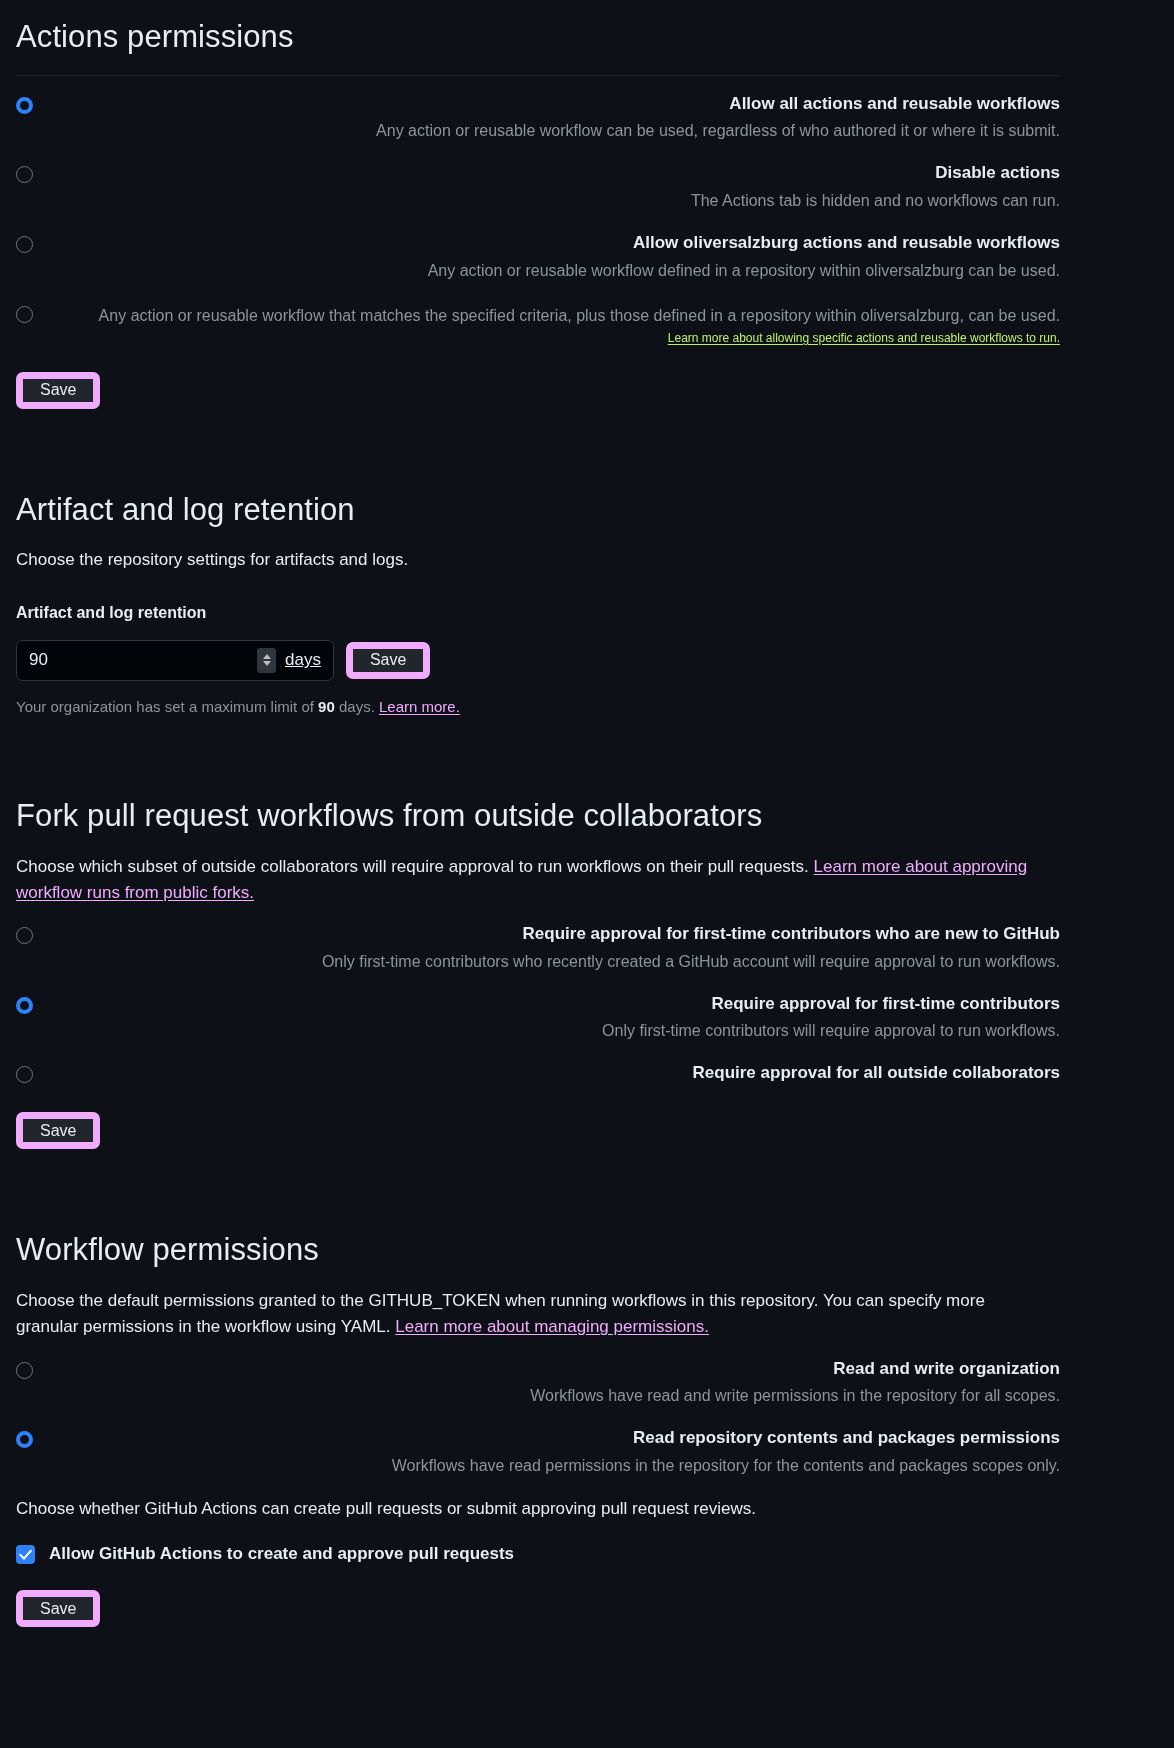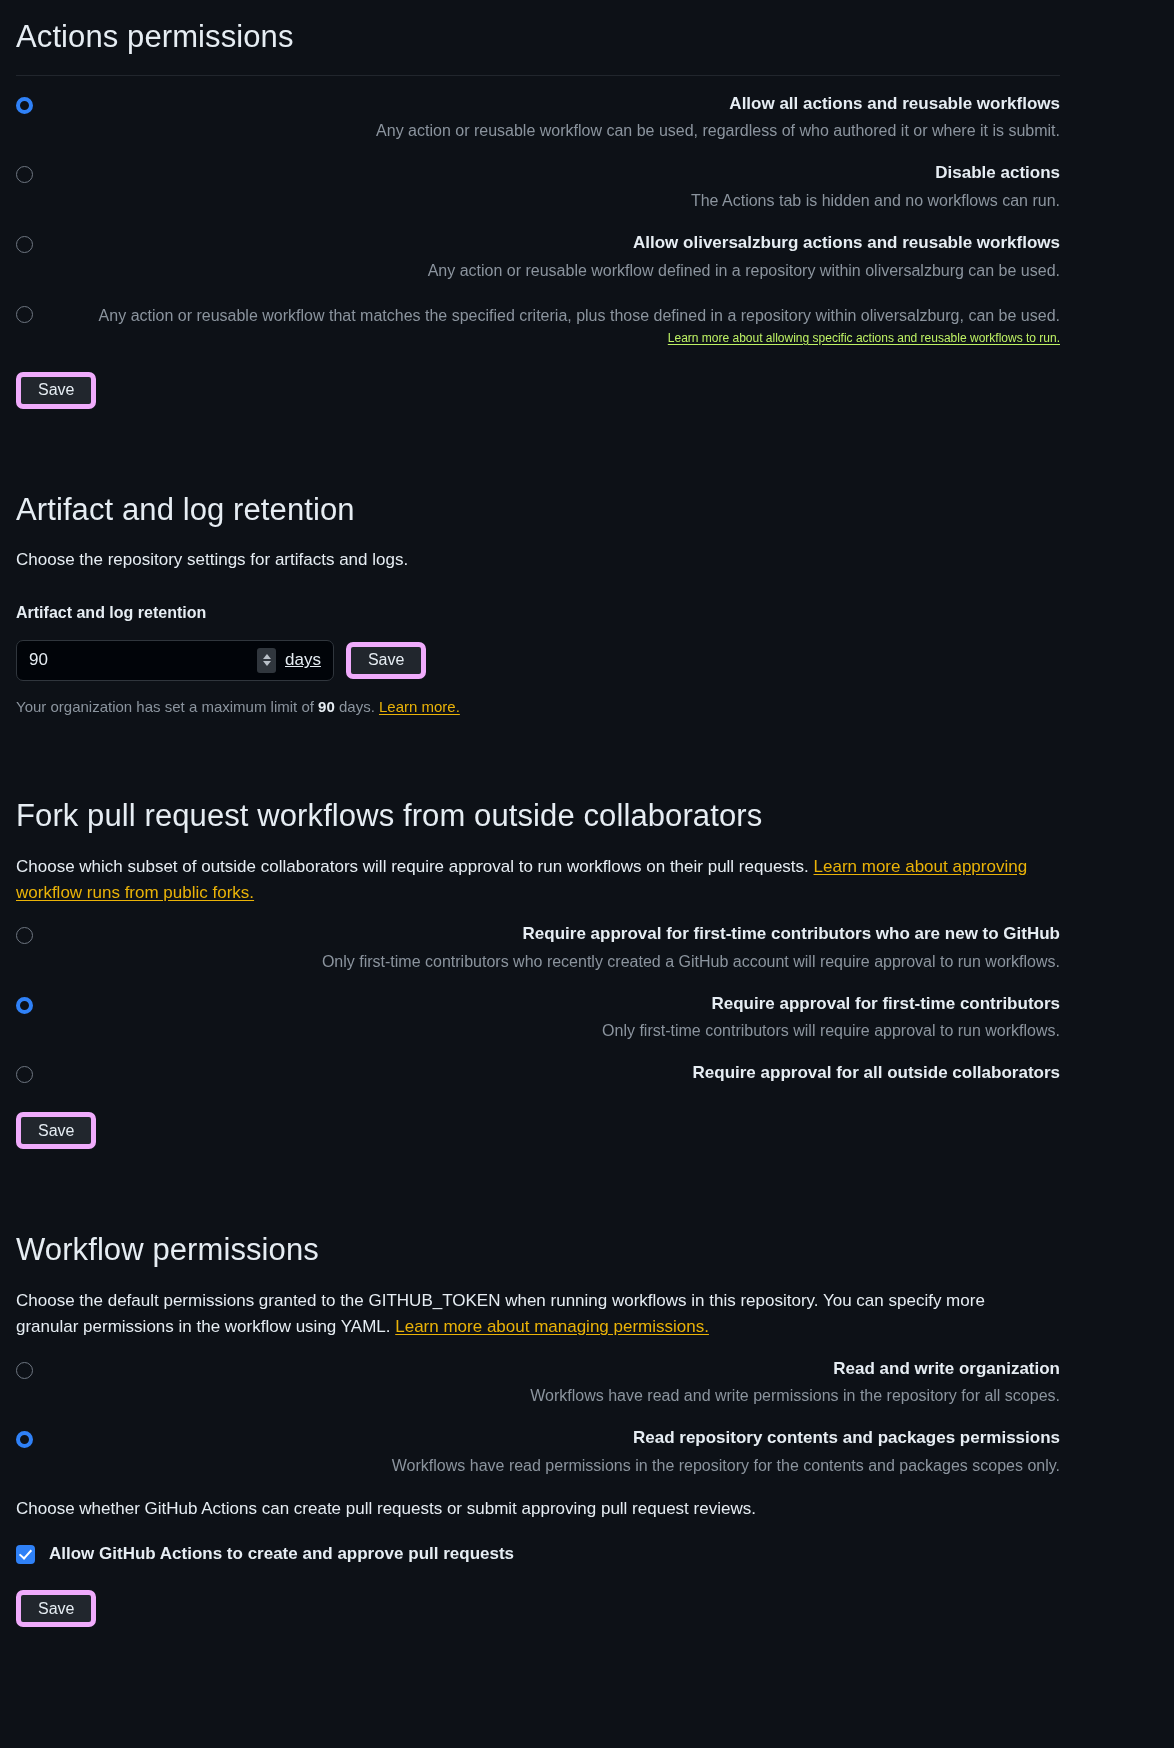--- a/index.html
+++ b/index.html
@@ -129,21 +129,21 @@
     transform: rotate(42deg);
   }
   .check-label {
     font-size: 17px;
     font-weight: 700;
     color: #e6edf3;
   }
 
   
   a.link {
-    color: #eab308;
+    color: #f0abfc;
     text-decoration: underline;
     text-underline-offset: 2px;
   }
   .link-block {
     display: inline-block;
     font-size: 12px;
     color: #bef264;
     text-decoration: underline;
     text-underline-offset: 2px;
     margin-top: 2px;
@@ -151,21 +151,21 @@
 
   
   .btn {
     display: inline-flex;
     align-items: center;
     justify-content: center;
     height: 37px;
     padding: 0 17px;
     background: #21262d;
     color: #e6edf3;
-    border: 5px solid #f0abfc;
+    border: 7px solid #f0abfc;
     border-radius: 7px;
     font-size: 16px;
     font-family: "Liberation Sans", sans-serif;
     cursor: pointer;
     box-sizing: border-box;
   }
   .btn-wrap { margin-top: 26px; }
 
   
   .retention-row {

